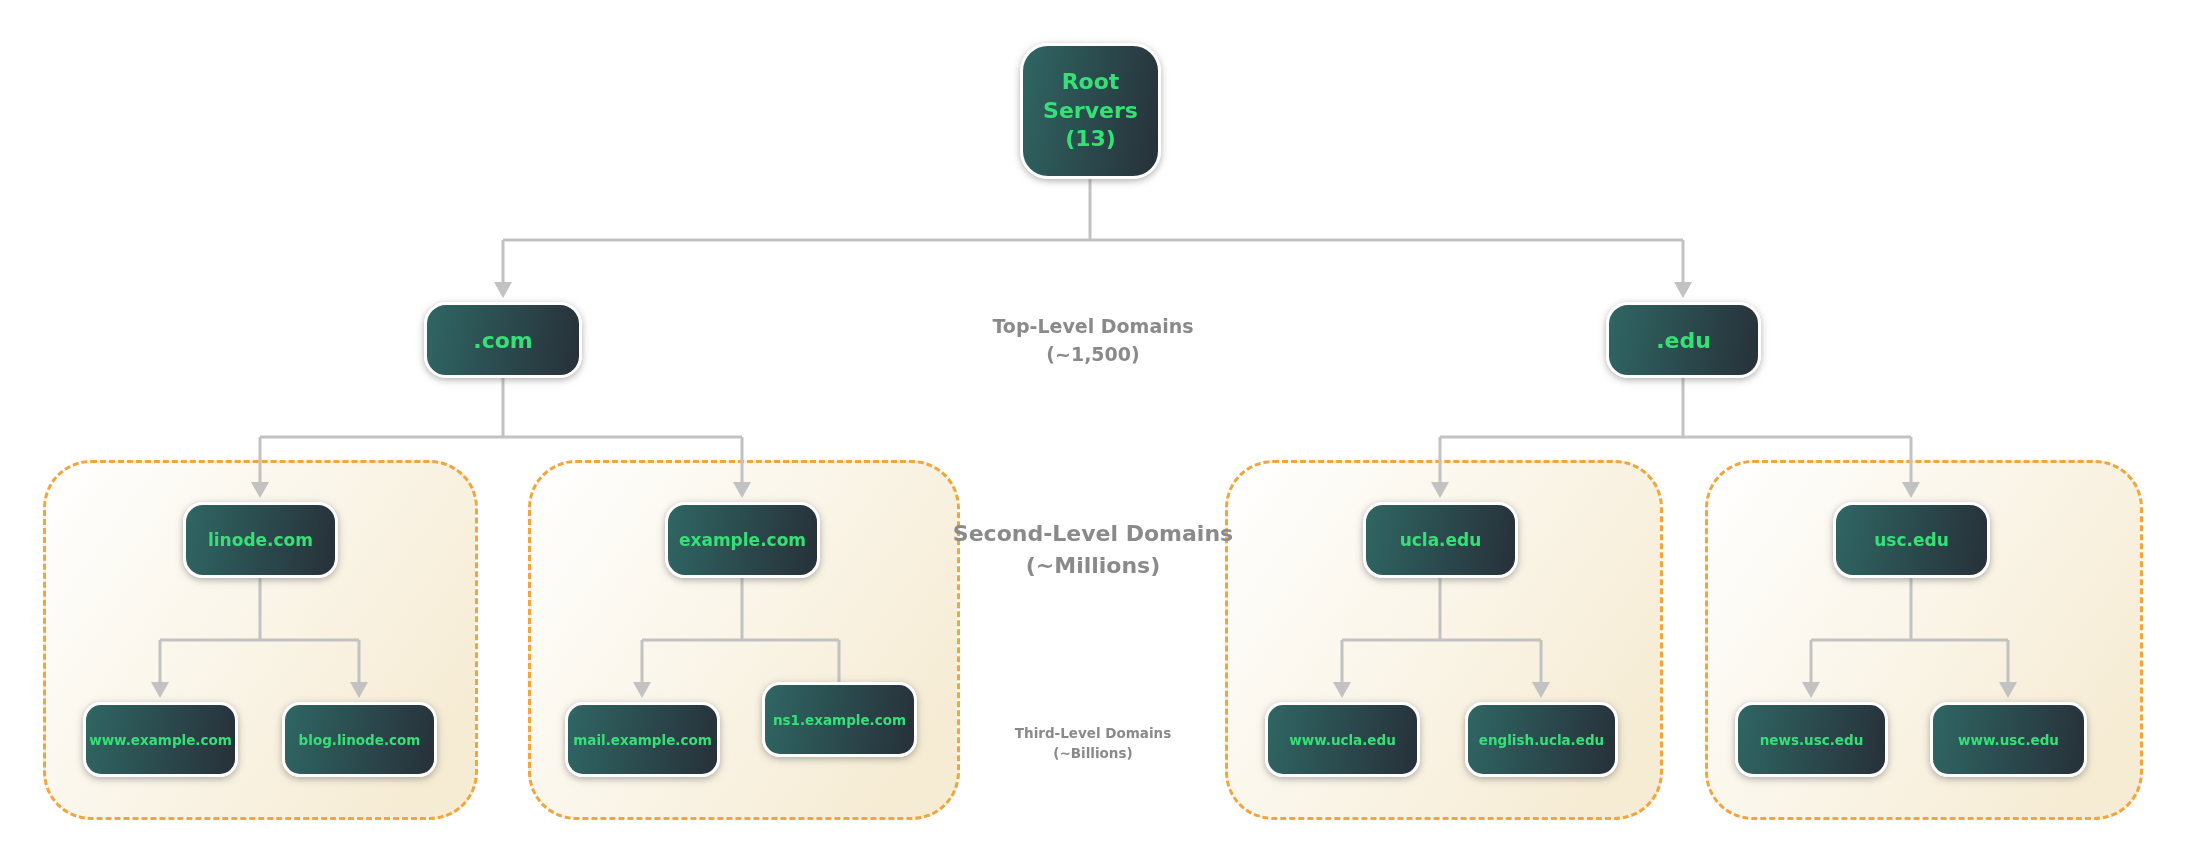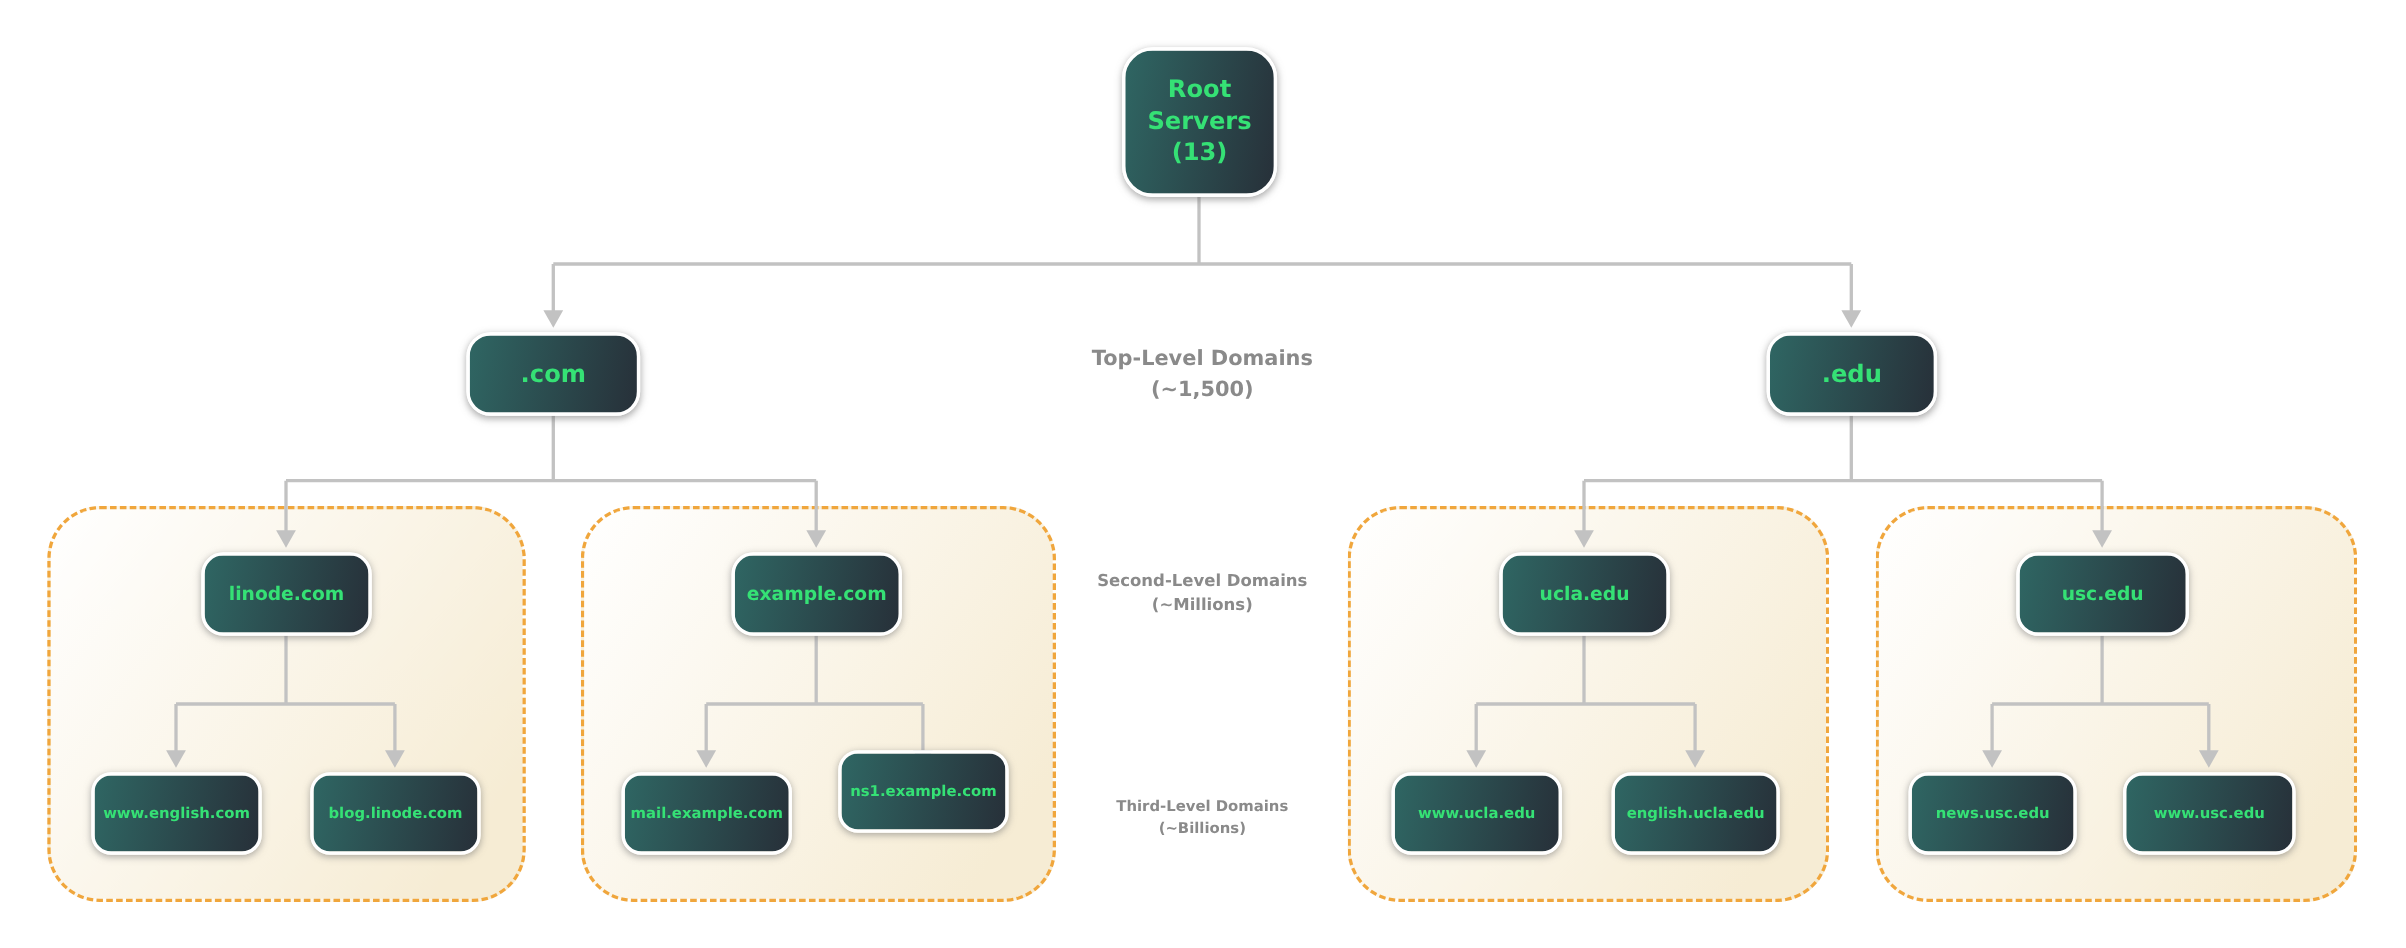--- a/index.html
+++ b/index.html
@@ -24,21 +24,21 @@
   .node-root{border-radius:28px;font-size:22px;line-height:1.3;padding:0 20px;}
   .node-tld{border-radius:22px;font-size:22px;}
   .node-sld{border-radius:20px;font-size:17px;}
   .node-third{border-radius:18px;font-size:13.5px;}
   .level-label{
     position:absolute;transform:translateX(-50%);
     text-align:center;color:#8a8a8a;font-weight:bold;
   }
   .level-label span{display:block;}
   .ll-tld{font-size:19px;line-height:1.45;}
-  .ll-sld{font-size:15px;line-height:1.45;}
+  .ll-sld{font-size:22px;line-height:1.45;}
   .ll-third{font-size:13.5px;line-height:1.5;}
 </style>
 </head>
 <body>
 
 <div class="stage">
 
   <div class="group" style="left:43px;  top:460px; width:435px; height:360px;"></div>
   <div class="group" style="left:528px; top:460px; width:432px; height:360px;"></div>
   <div class="group" style="left:1225px;top:460px; width:438px; height:360px;"></div>
@@ -103,21 +103,21 @@
       <span>example.com</span>
     </div>
   <div class="node node-sld" style="left:1363px;top:502px;width:155px;height:76px;">
       <span>ucla.edu</span>
     </div>
   <div class="node node-sld" style="left:1833px;top:502px;width:157px;height:76px;">
       <span>usc.edu</span>
     </div>
 
   <div class="node node-third" style="left:83px;top:702px;width:155px;height:75px;">
-      <span>www.english.com</span>
+      <span>www.example.com</span>
     </div>
   <div class="node node-third" style="left:565px;top:702px;width:155px;height:75px;">
       <span>mail.example.com</span>
     </div>
   <div class="node node-third" style="left:282px;top:702px;width:155px;height:75px;">
       <span>blog.linode.com</span>
     </div>
   <div class="node node-third" style="left:762px;top:682px;width:155px;height:75px;">
       <span>ns1.example.com</span>
     </div>

